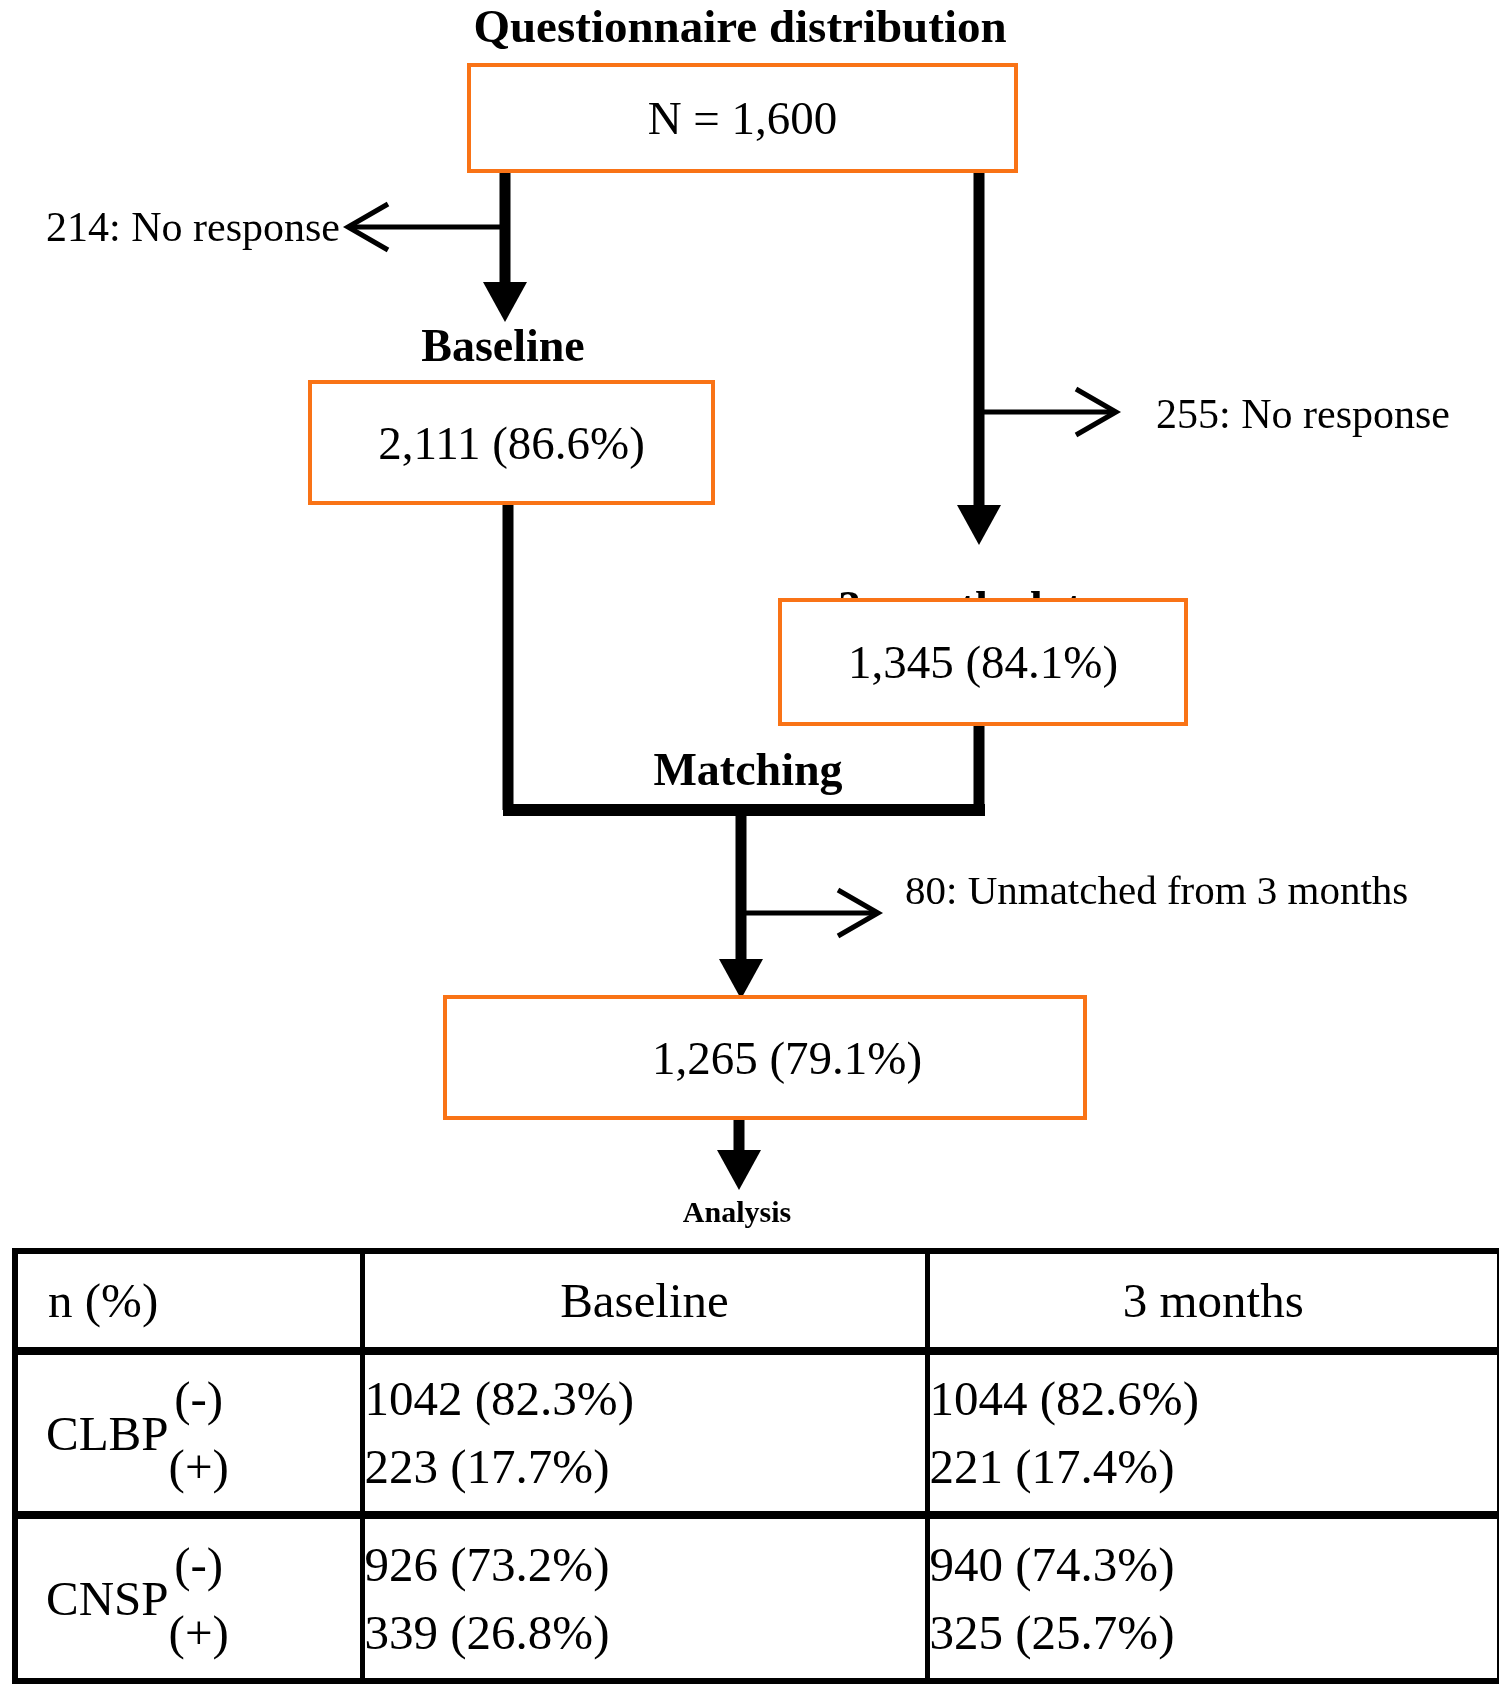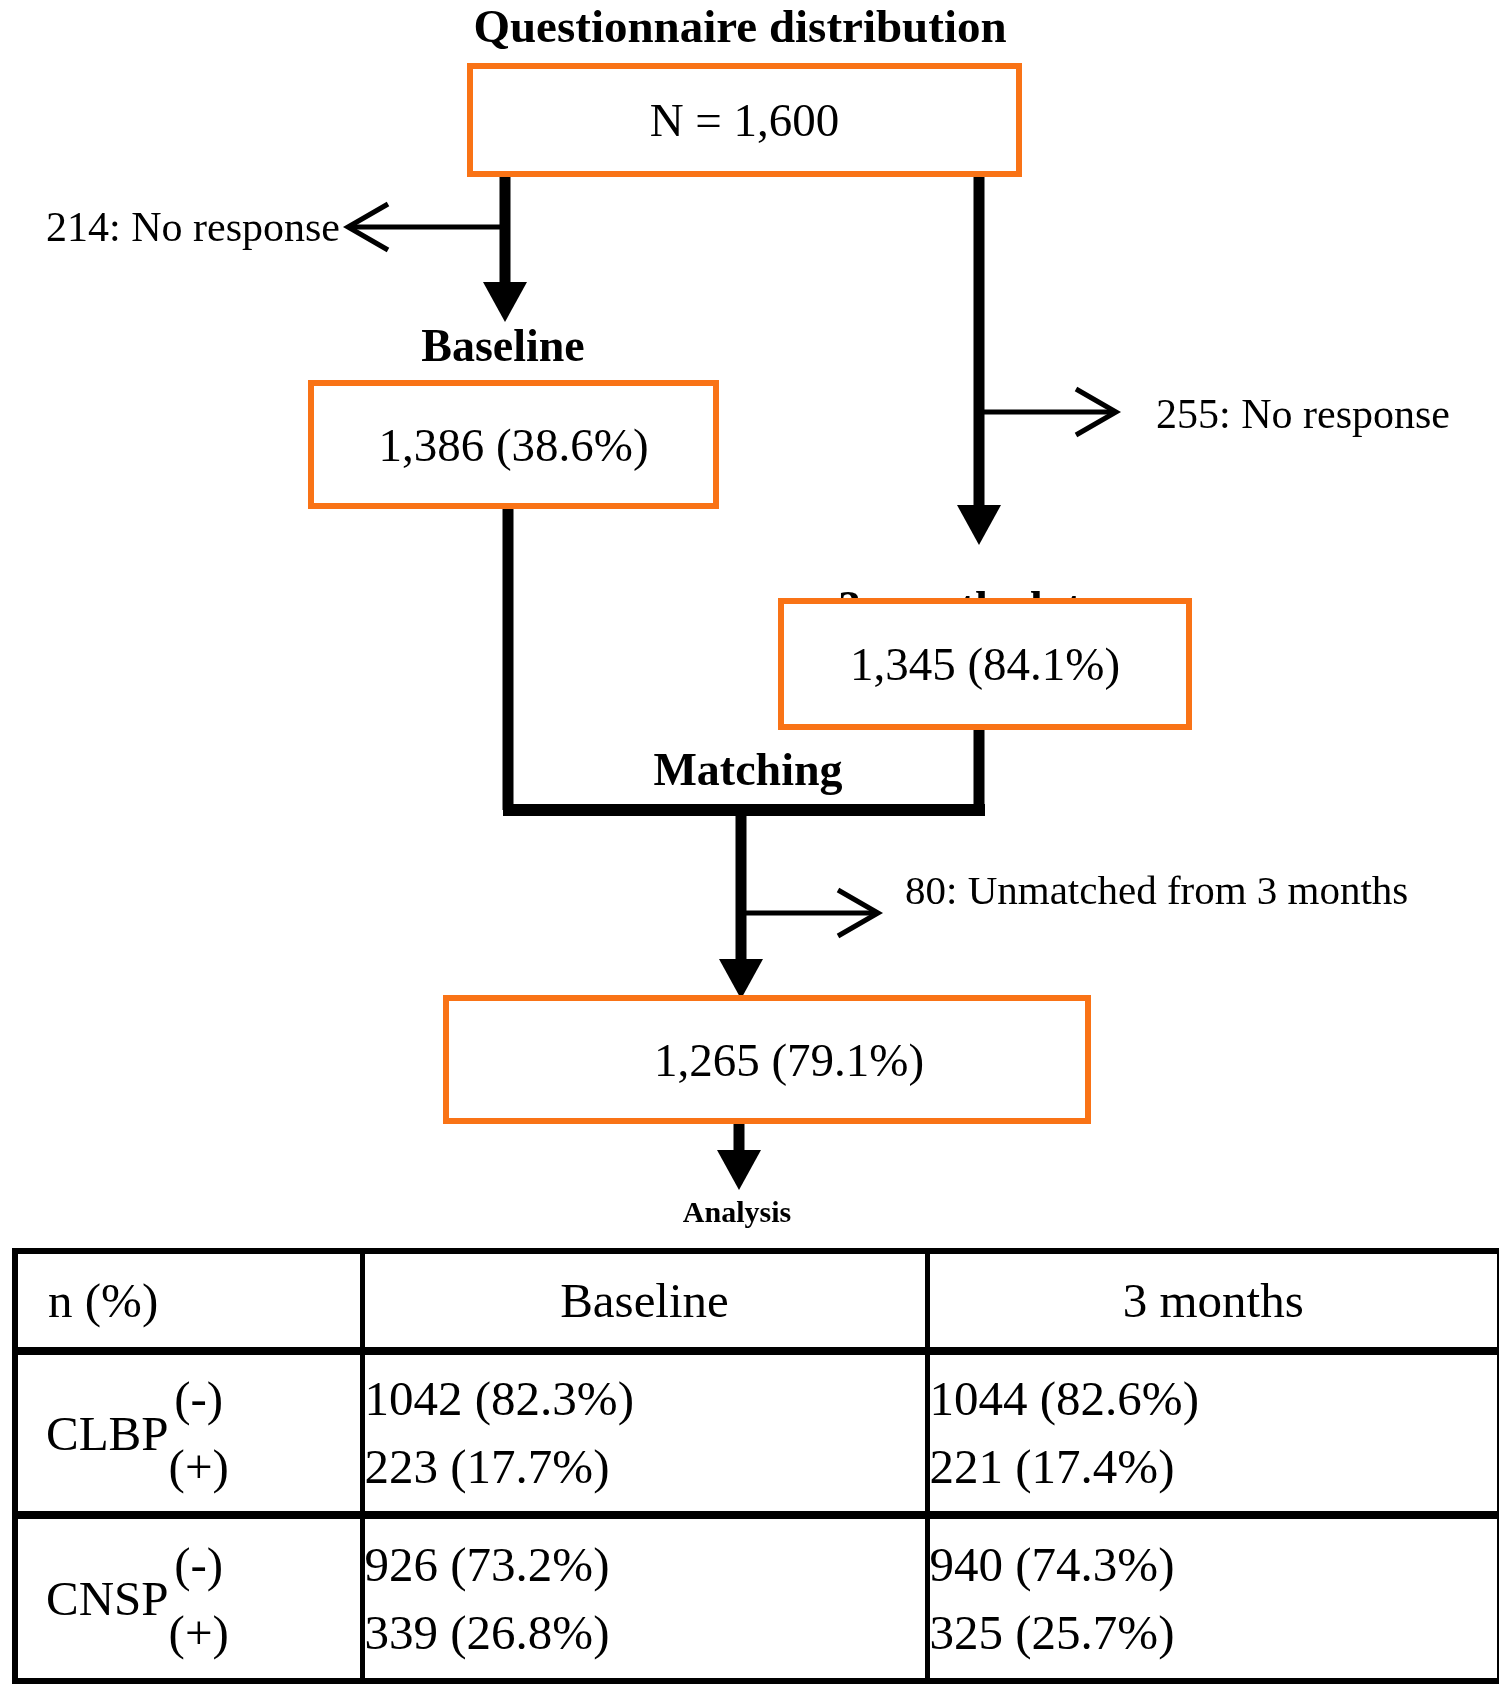--- a/index.html
+++ b/index.html
@@ -23,21 +23,21 @@
     font-size: 46px;
     text-align: center;
     white-space: nowrap;
   }
   .title {
     left: 390px; top: 0px; width: 700px; height: 52px;
     font-size: 47px; line-height: 52px;
   }
   .flowbox {
     position: absolute;
-    border: 6px solid #f97316;
+    border: 4px solid #f97316;
     background: #ffffff;
     display: flex;
     align-items: center;
     justify-content: center;
     font-size: 47px;
     white-space: nowrap;
   }
   .box-n        { left: 467px; top: 63px;  width: 543px; height: 102px; }
   .box-baseline { left: 308px; top: 380px; width: 399px; height: 117px; }
   .box-3mo      { left: 778px; top: 598px; width: 402px; height: 120px; }
@@ -143,21 +143,21 @@
   <div class="abs heading title">Questionnaire distribution</div>
 
   <div class="flowbox box-n">
     <span>N = 1,600</span>
   </div>
 
   <div class="abs side-label side-left">214: No response</div>
 
   <div class="abs heading lbl-baseline">Baseline</div>
   <div class="flowbox box-baseline">
-    <span>1,386 (38.6%)</span>
+    <span>2,111 (86.6%)</span>
   </div>
 
   <div class="abs side-label side-right">255: No response</div>
 
   <div class="abs heading lbl-3mo">3 months later</div>
   <div class="flowbox box-3mo">
     <span>1,345 (84.1%)</span>
   </div>
 
   <div class="abs heading lbl-matching">Matching</div>

